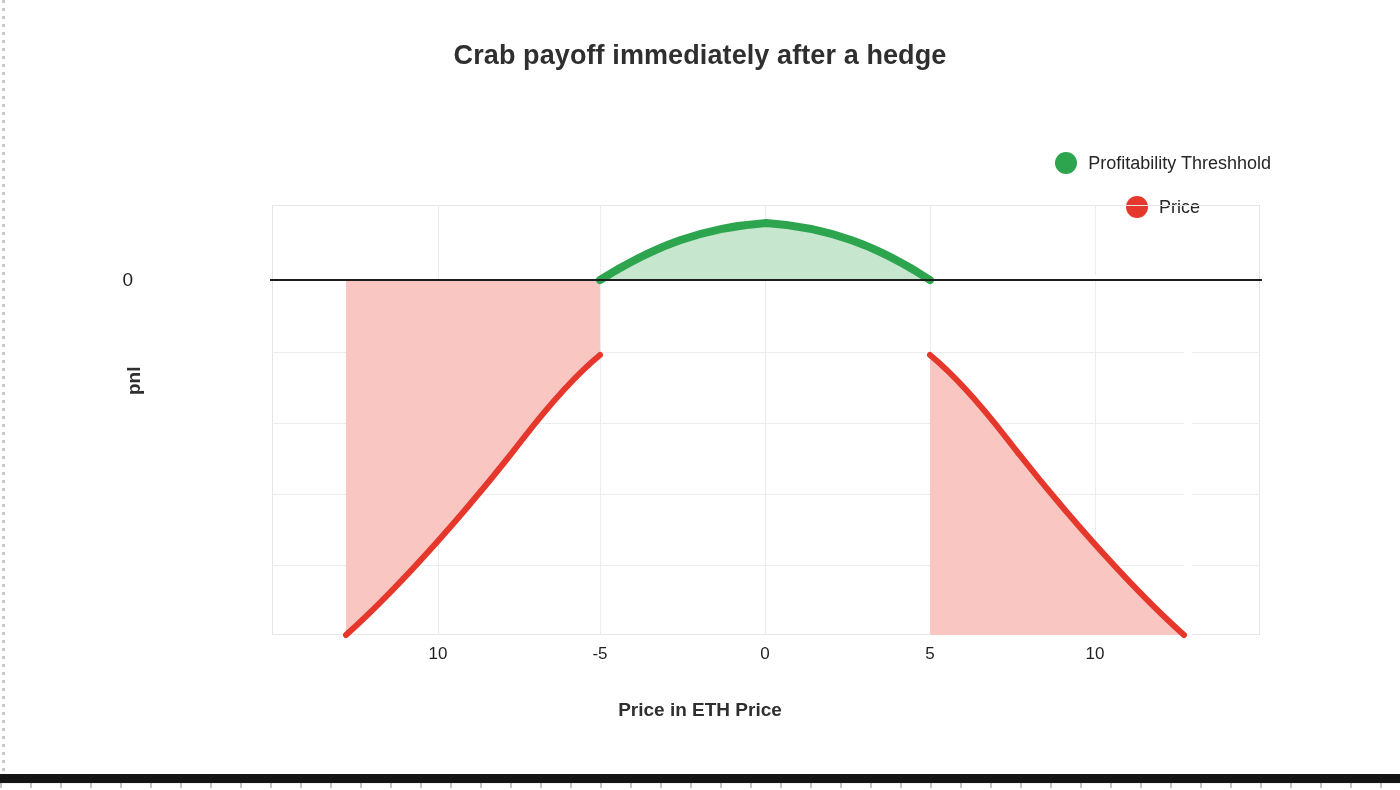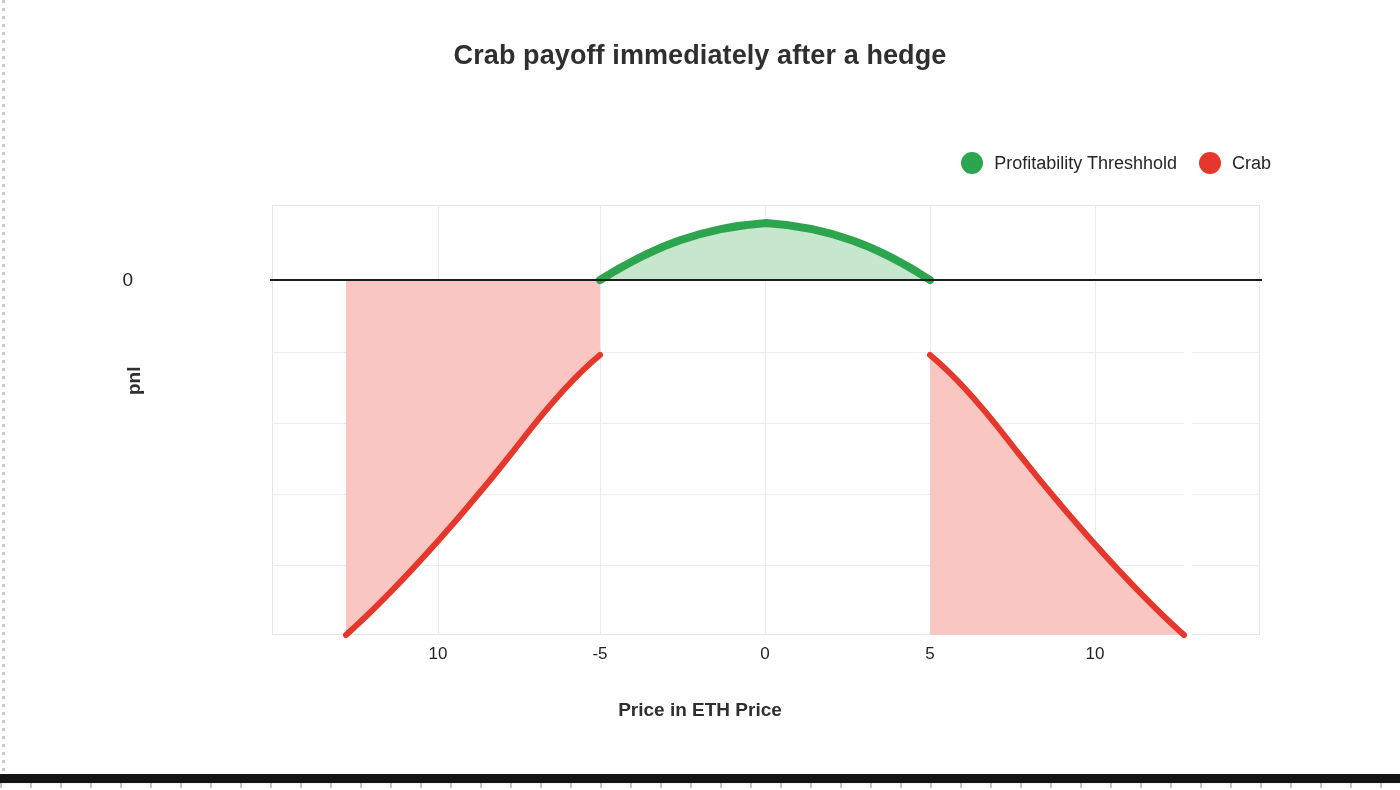--- a/index.html
+++ b/index.html
@@ -85,20 +85,21 @@
     letter-spacing: .1px;
   }
 
   .legend {
     position: absolute;
     right: 148px;
     top: 152px;
     display: flex;
     align-items: center;
     gap: 22px;
+    flex-direction: column;
   }
   .legend-item {
     display: flex;
     align-items: center;
     gap: 11px;
   }
   .legend-swatch {
     width: 22px;
     height: 22px;
     border-radius: 50%;
@@ -197,21 +198,21 @@
 
     <div class="chart-title">Crab payoff immediately after a hedge</div>
 
     <div class="legend">
       <div class="legend-item">
         <span class="legend-swatch" style="background:#2da44e"></span>
         <span class="legend-label">Profitability Threshhold</span>
       </div>
       <div class="legend-item">
         <span class="legend-swatch" style="background:#e5372b"></span>
-        <span class="legend-label">Crab</span>
+        <span class="legend-label">Price</span>
       </div>
     </div>
 
     <div class="ytick" style="top:280px;">0</div>
 
     <div class="plot">
       <div class="plot-frame"></div>
 
       <div class="gridline-v" style="left:166px;"></div>
       <div class="gridline-v" style="left:328px;"></div>

